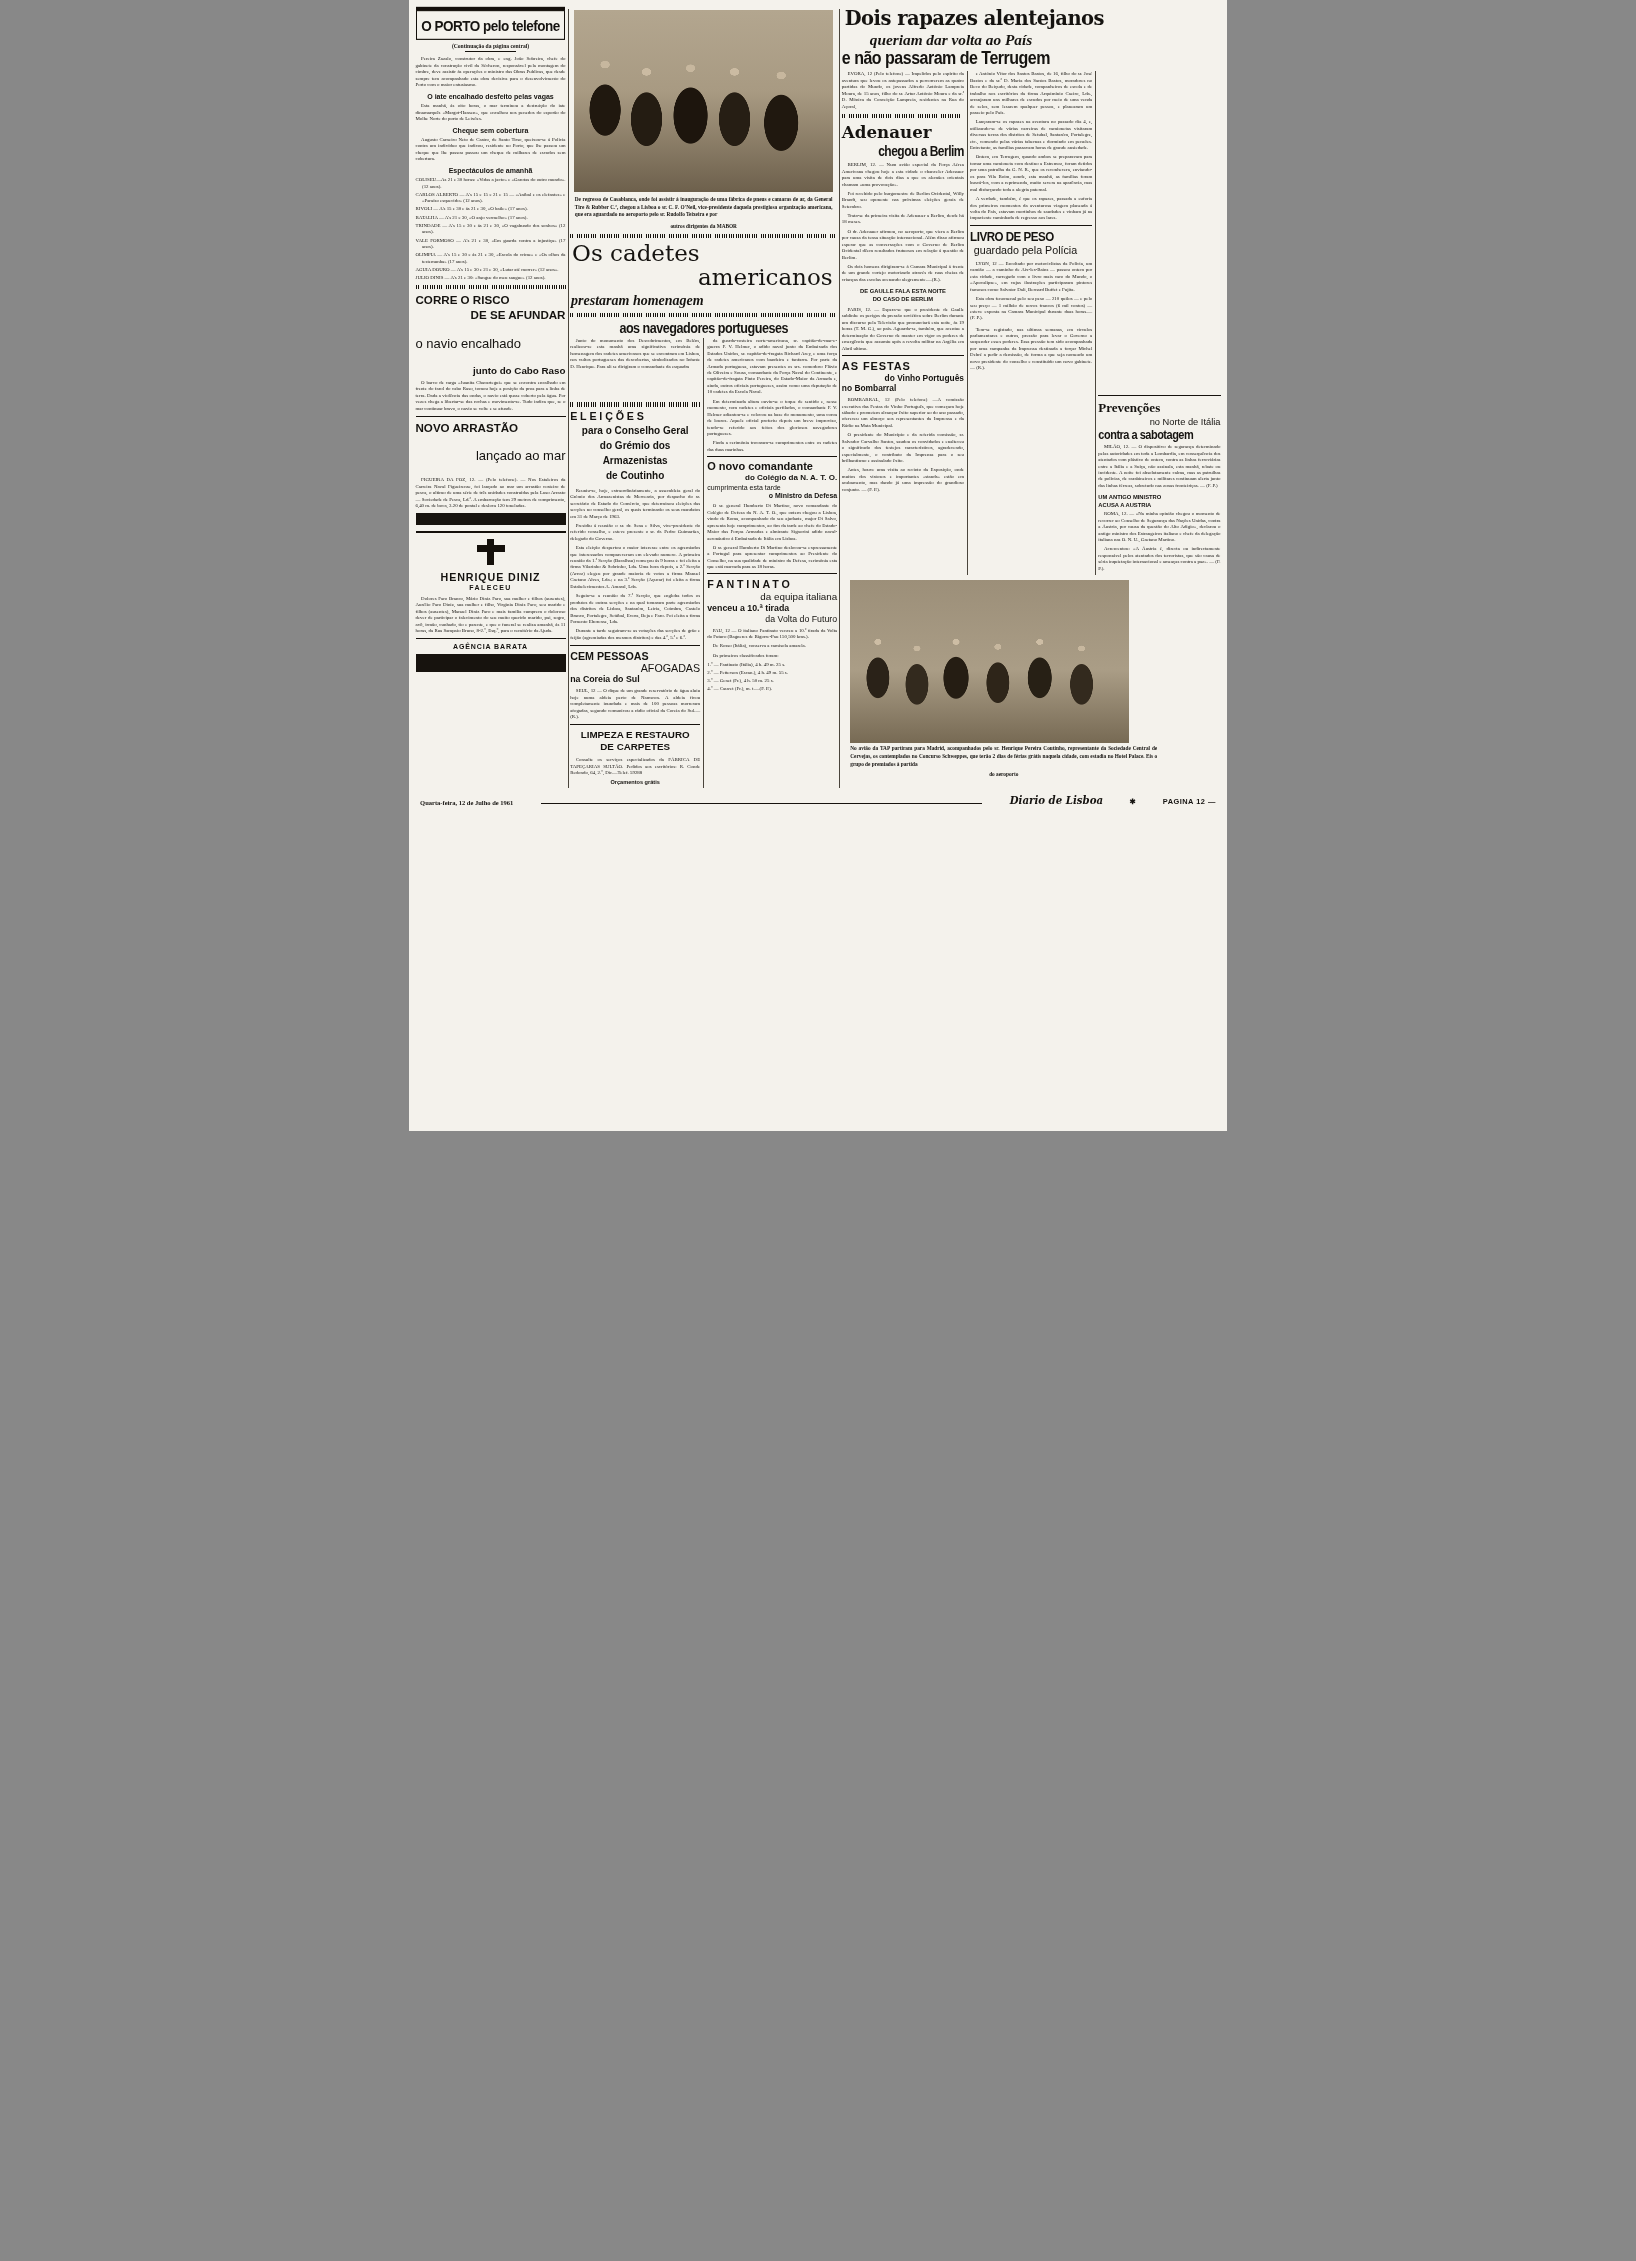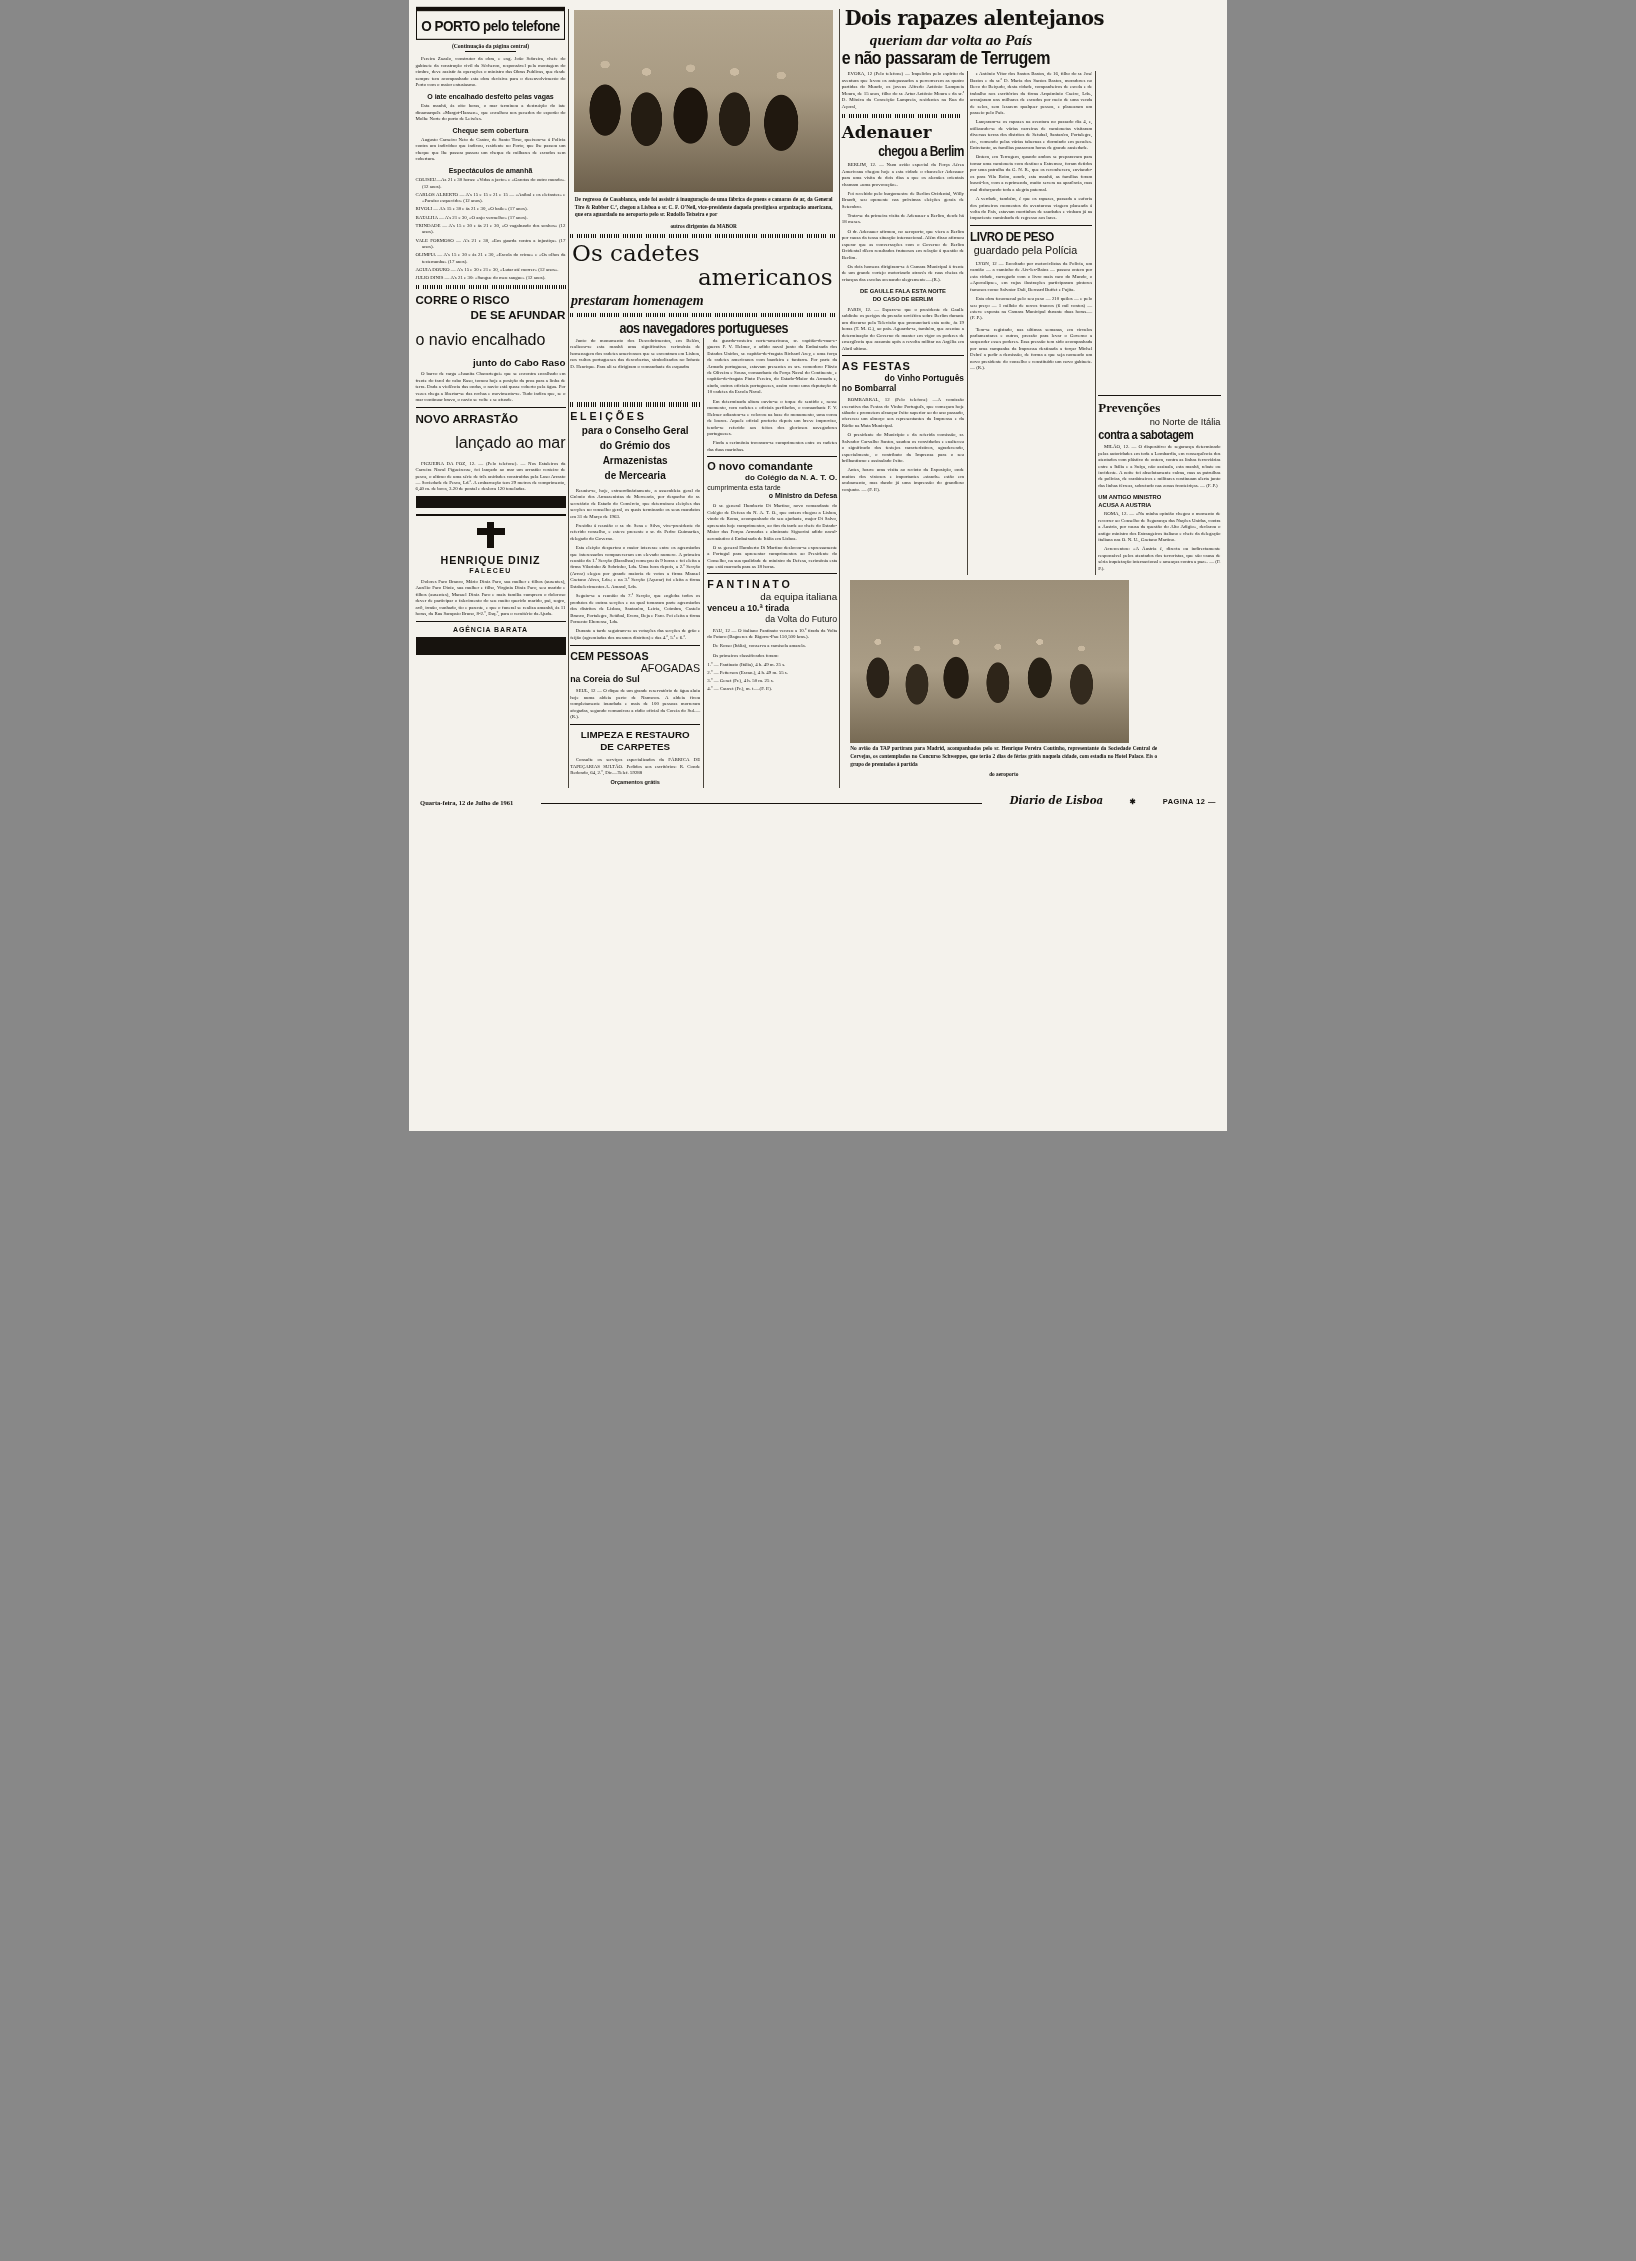--- a/index.html
+++ b/index.html
@@ -16,21 +16,21 @@
   
   .col-left{width:150px;flex:0 0 auto;}
   .masthead{border:1.9px solid #14100b;box-shadow:0 -2.8px 0 0 #14100b;padding:4.6px 1.9px;margin:2.8px 0.9px 4.6px 0.9px;
             font-family:"Liberation Sans",sans-serif;font-weight:bold;font-size:13.5px;letter-spacing:-0.5px;
             text-align:center;transform:scaleY(1.15);}
   .continuation{font-weight:bold;font-size:5.6px;text-align:center;margin:4.6px 0 1.9px 0;}
   .cont-underline{width:51px;border-top:0.9px solid #14100b;margin:0 auto 4.6px auto;}
   .subhead{font-family:"Liberation Sans",sans-serif;font-weight:bold;font-size:7px;text-align:center;margin:4.6px 0 2.8px 0;}
   .listing{font-size:4.9px;line-height:1.3;margin:0 0 1.9px 0;text-align:justify;padding-left:6.5px;text-indent:-6.5px;}
   .bigh1{font-family:"Liberation Sans",sans-serif;font-weight:bold;font-size:11.6px;line-height:1.15;margin:1.9px 0;}
-  .bigh2{font-family:"Liberation Sans",sans-serif;font-weight:normal;font-size:16px;line-height:1.2;margin:8px 0;}
+  .bigh2{font-family:"Liberation Sans",sans-serif;font-weight:normal;font-size:13px;line-height:1.2;margin:14px 0;}
   .bigh3{font-family:"Liberation Sans",sans-serif;font-weight:bold;font-size:9.8px;line-height:1.2;margin:0.9px 0;}
   .obit{margin-top:6.5px;border-top:2.8px solid #14100b;padding-top:5.6px;}
   .cross{width:7.4px;height:26px;background:#14100b;margin:0 auto;position:relative;}
   .cross:before{content:"";position:absolute;left:-10.2px;top:6.5px;width:28px;height:6.5px;background:#14100b;}
   .obit-name{font-family:"Liberation Sans",sans-serif;font-weight:bold;font-size:10.7px;letter-spacing:0.9px;text-align:center;margin:6.5px 0 0.9px 0;}
   .obit-sub{font-family:"Liberation Sans",sans-serif;font-weight:bold;font-size:7px;letter-spacing:1.4px;text-align:center;margin:0 0 4.6px 0;}
   .agency{font-family:"Liberation Sans",sans-serif;font-weight:bold;font-size:7px;letter-spacing:0.9px;text-align:center;margin:3.7px 0;}
   .blackbar{height:12px;background:#17130e;margin:2.8px 0;}
   
   .col-mid{width:267px;flex:0 0 auto;}
@@ -189,21 +189,21 @@
       </div>
 
       <div class="two">
 
         <div class="c">
           <div class="hatch"></div>
           <div class="elei-h1">ELEIÇÕES</div>
           <div class="elei-h2">
             <div>para o Conselho Geral</div>
             <div>do Grémio dos Armazenistas</div>
-            <div>de Mercearia</div>
+            <div>de Coutinho</div>
           </div>
           <p class="p">Reuniu-se, hoje, extraordináriamente, a assembleia geral do Grémio dos Armazenistas de Mercearia, por despacho do sr. secretário de Estado do Comércio, que determinou eleições das secções no conselho geral, os quais terminarão os seus mandatos em 31 de Março de 1963.</p>
           <p class="p">Presidiu á reunião o sr. dr. Sena e Silva, vice-presidente do referido conselho, e esteve presente o sr. dr. Pedro Guimarães, delegado do Governo.</p>
           <p class="p">Esta eleição despertou o maior interesse entre os agremiados que interessados compareceram em elevado numero. A primeira reunião da 1.ª Secção (Bacalhau) começou ás 9 horas e foi eleita a firma Vilarinho &amp; Sobrinho, Lda. Uma hora depois, a 2.ª Secção (Arroz) elegeu por grande maioria de votos a firma Manuel Caetano Alves, Lda.; e na 3.ª Secção (Açucar) foi eleita a firma Estabelecimentos A. Amaral, Lda.</p>
           <p class="p">Seguiu-se a reunião da 7.ª Secção, que engloba todos os produtos de outras secções e na qual tomaram parte agremiados dos distritos de Lisboa, Santarém, Leiria, Coimbra, Castelo Branco, Portalegre, Setúbal, Evora, Beja e Faro. Foi eleita a firma Fomento Eborense, Lda.</p>
           <p class="p">Durante a tarde seguiram-se as votações das secções de grão e feijão (agremiadas dos mesmos distritos) e das 4.ª, 5.ª e 6.ª.</p>
 
           <div class="rule"></div>
           <div class="cem-h1">CEM PESSOAS</div>
           <div class="cem-h2">AFOGADAS</div>

